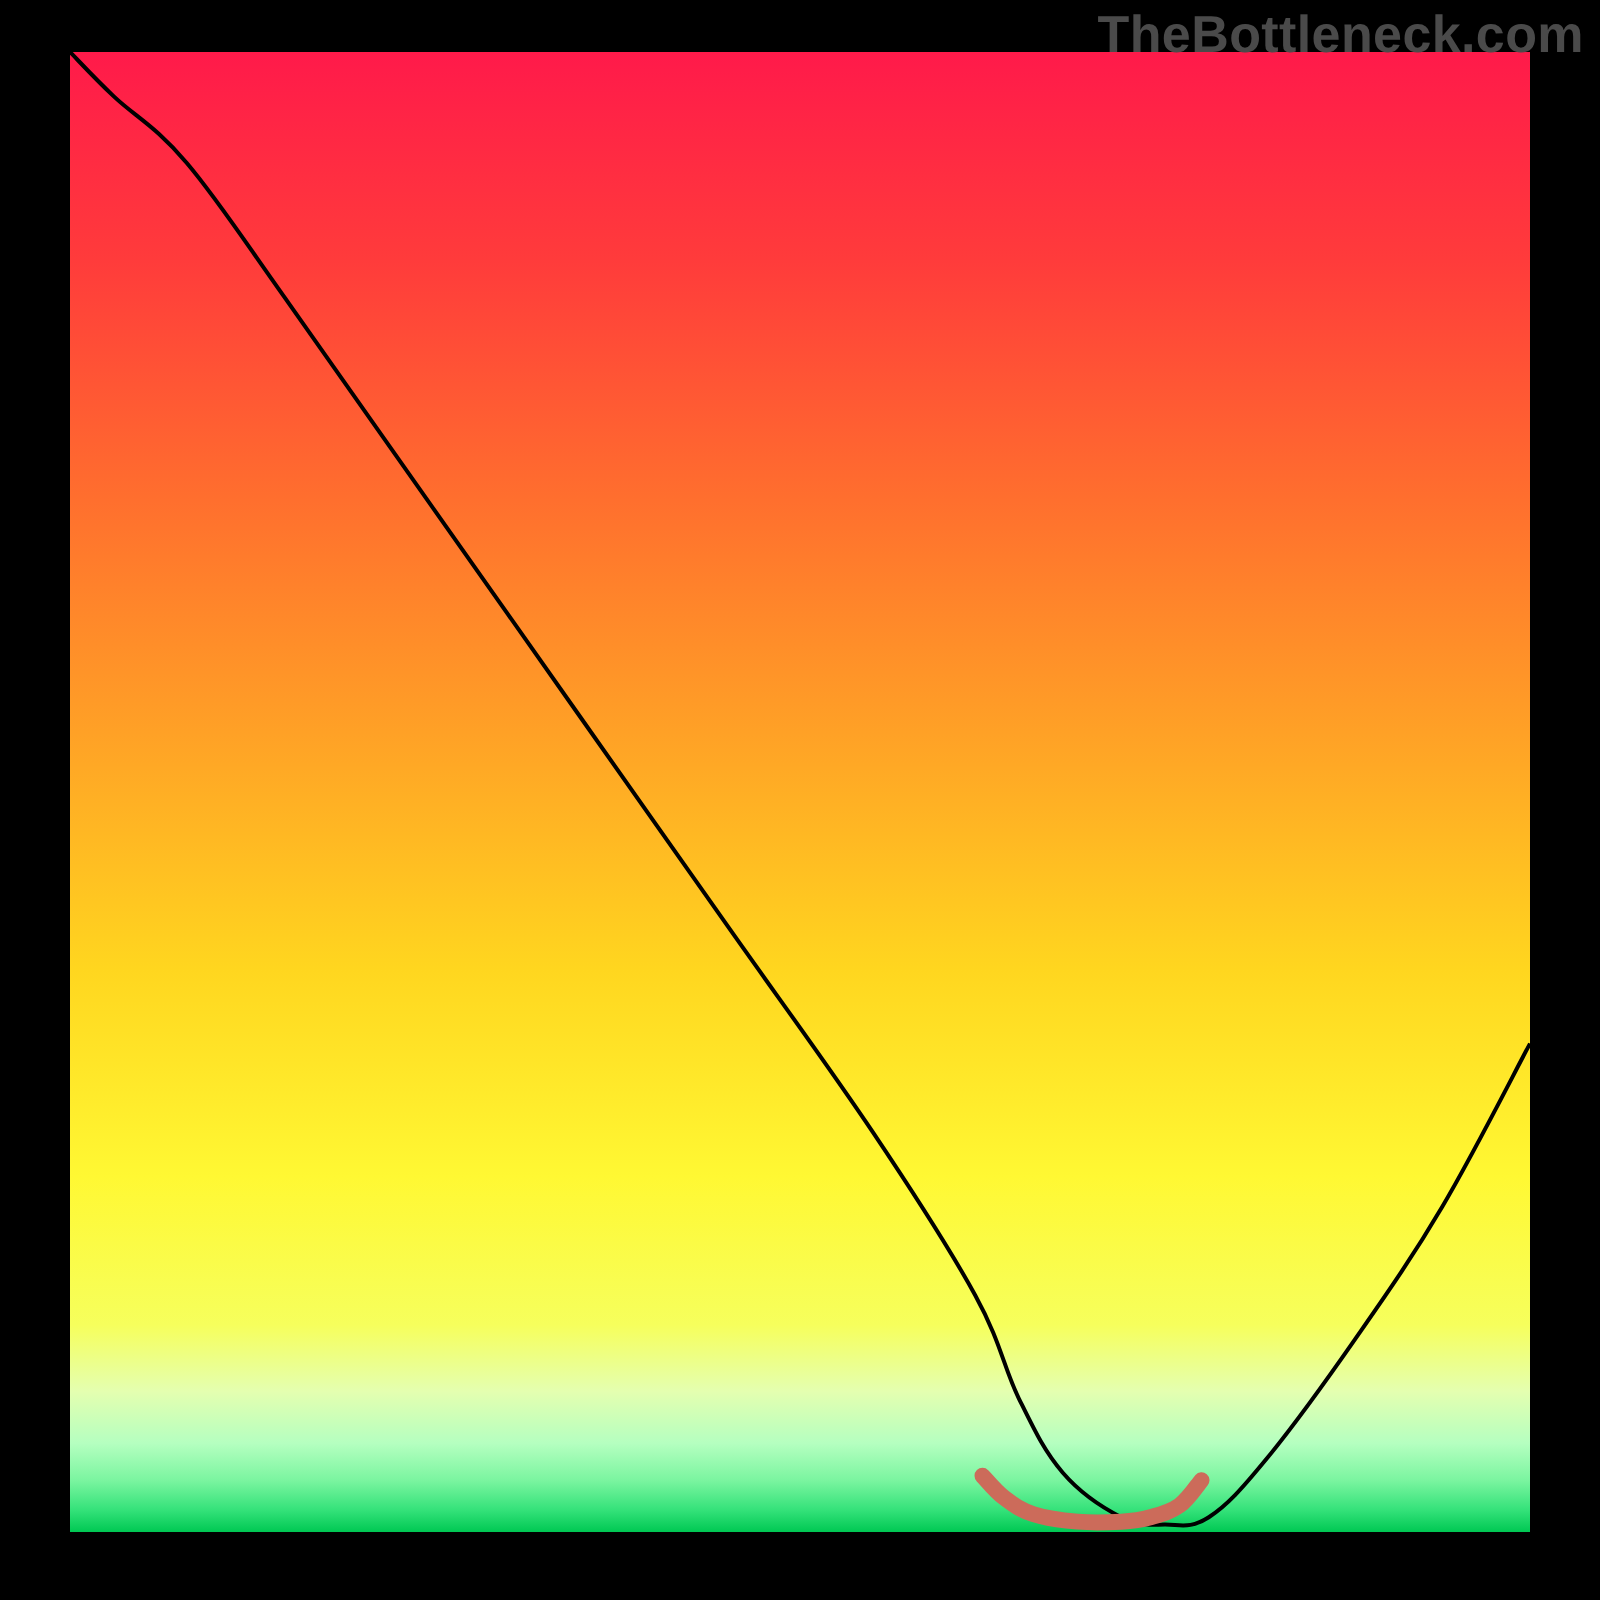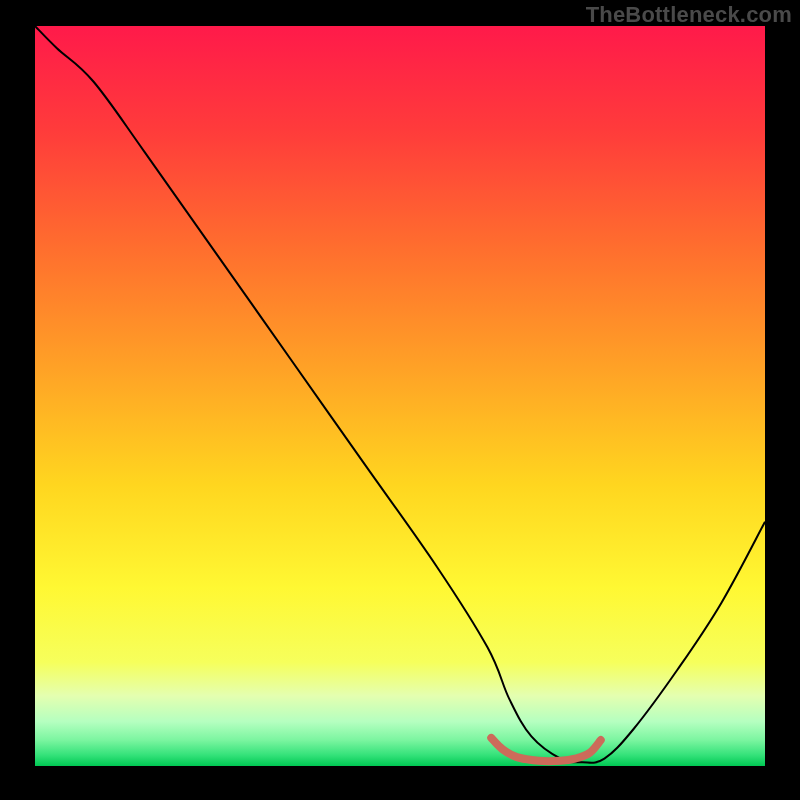--- a/index.html
+++ b/index.html
@@ -14,21 +14,21 @@
     position: relative;
     width: 800px;
     height: 800px;
     background: #000;
   }
   .watermark {
     position: absolute;
     top: 2px;
     right: 8px;
     color: #4a4a4a;
-    font-size: 22px;
+    font-size: 26px;
     font-weight: bold;
     letter-spacing: 0.2px;
     z-index: 10;
   }
   .plot-area {
     position: absolute;
     left: 35px;
     top: 26px;
     width: 730px;
     height: 740px;

